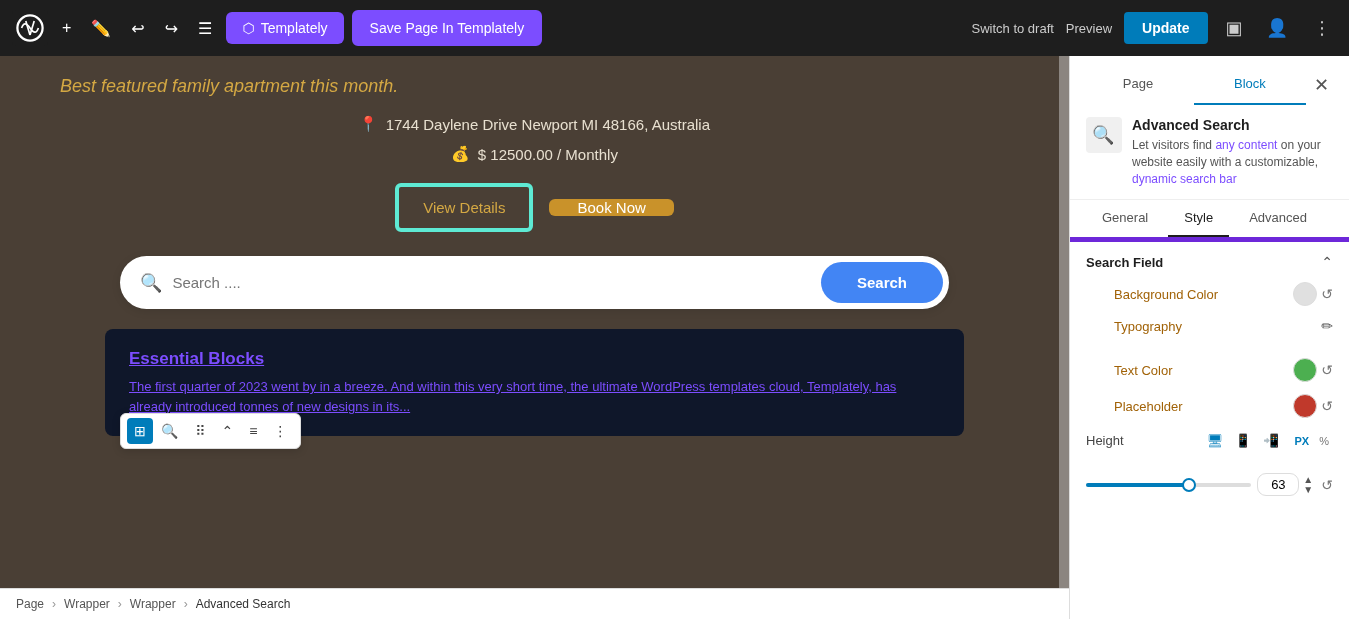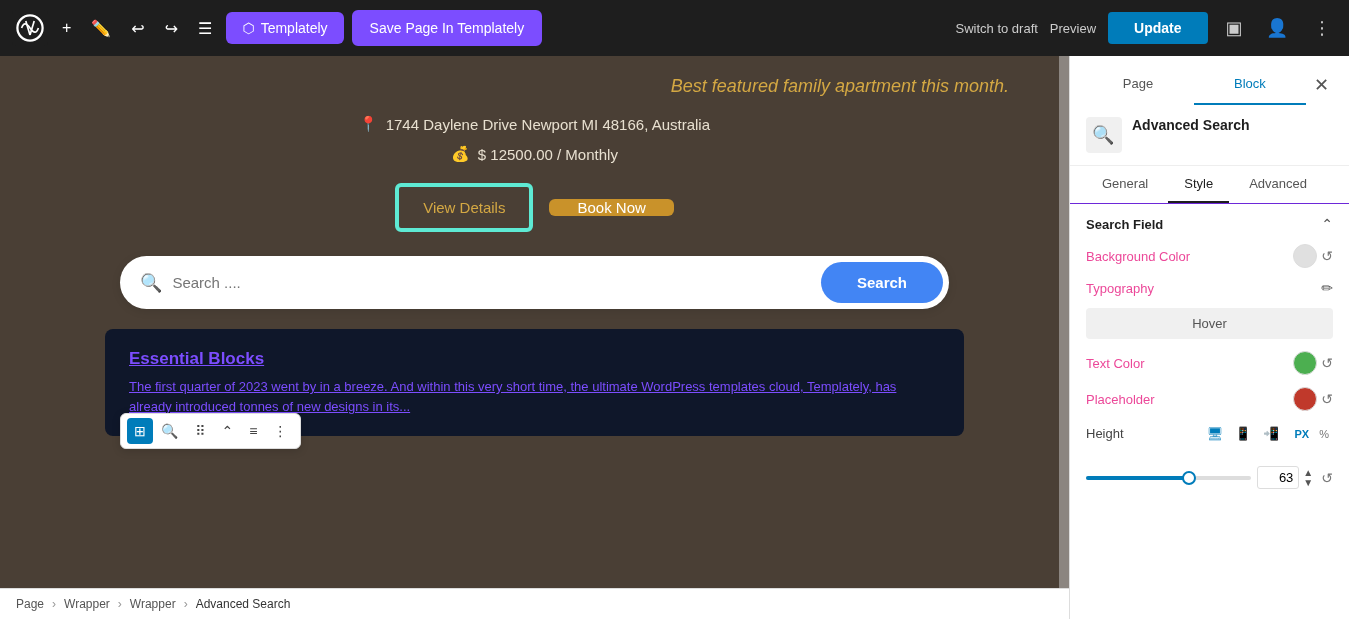--- a/index.html
+++ b/index.html
@@ -11,42 +11,42 @@
       background: #1e1e1e; display: flex; align-items: center; padding: 0 12px; gap: 8px; z-index: 100;
     }
     .wp-logo { width: 36px; height: 36px; background: #1e1e1e; border-radius: 4px; display: flex; align-items: center; justify-content: center; }
     .wp-logo svg { width: 28px; height: 28px; }
     .top-bar-btn { background: none; border: none; color: #fff; cursor: pointer; padding: 6px; border-radius: 4px; display: flex; align-items: center; justify-content: center; font-size: 16px; }
     .templately-btn { background: #7c4dff; color: #fff; border: none; border-radius: 6px; padding: 8px 16px; cursor: pointer; font-size: 14px; display: flex; align-items: center; gap: 6px; font-weight: 500; }
     .save-btn { background: #7c4dff; color: #fff; border: 2px solid #7c4dff; border-radius: 6px; padding: 8px 16px; cursor: pointer; font-size: 14px; font-weight: 500; }
     .top-bar-right { margin-left: auto; display: flex; align-items: center; gap: 12px; }
     .switch-draft-btn { background: none; border: none; color: #ccc; cursor: pointer; font-size: 13px; }
     .preview-btn { background: none; border: none; color: #ccc; cursor: pointer; font-size: 13px; }
-    .update-btn { background: #007cba; color: #fff; border: none; border-radius: 4px; padding: 8px 26px; cursor: pointer; font-size: 14px; font-weight: 600; }
+    .update-btn { background: #007cba; color: #fff; border: none; border-radius: 4px; padding: 8px 18px; cursor: pointer; font-size: 14px; font-weight: 600; }
     .icon-btn { background: none; border: none; color: #ccc; cursor: pointer; padding: 6px; border-radius: 4px; font-size: 18px; }
 
     
     .app { display: flex; width: 100%; height: 619px; }
 
     
     .canvas-area {
       flex: 1; background: #f9f9f9; margin-top: 56px; overflow: hidden; position: relative;
     }
     .canvas-content {
       background: #4a3f35; width: 100%; height: 100%; position: relative; overflow: hidden;
     }
 
     
     .property-panel {
       width: 280px; background: #fff; border-left: 1px solid #ddd; margin-top: 56px; display: flex; flex-direction: column; overflow: hidden; flex-shrink: 0;
     }
 
     
     .canvas-inner { padding: 20px 60px; position: relative; }
-    .featured-text { color: #d4a843; text-align: right; font-size: 18px; margin-bottom: 18px; font-style: italic; }
+    .featured-text { color: #d4a843; text-align: left; font-size: 18px; margin-bottom: 18px; font-style: italic; }
     .location-row { display: flex; align-items: center; justify-content: center; gap: 8px; color: #e8e0d0; font-size: 15px; margin-bottom: 12px; }
     .price-row { display: flex; align-items: center; justify-content: center; gap: 8px; color: #e8e0d0; font-size: 15px; margin-bottom: 20px; }
     .buttons-row { display: flex; align-items: center; justify-content: center; gap: 16px; margin-bottom: 24px; position: relative; }
     .btn-view-details { background: transparent; border: 4px solid #5eead4; color: #d4a843; border-radius: 6px; padding: 12px 24px; font-size: 15px; cursor: pointer; }
     .btn-book-now { background: #c9922a; color: #fff; border: none; border-radius: 6px; padding: 0 28px; font-size: 15px; cursor: pointer; }
 
     
     .block-toolbar {
       position: absolute; left: 60px; top: 230px; background: #fff; border-radius: 6px;
       border: 1px solid #ddd; display: flex; align-items: center; gap: 2px; padding: 4px 6px;
@@ -91,31 +91,31 @@
 
     .panel-header { display: flex; align-items: center; justify-content: space-between; padding: 8px 12px 0; }
 
     .block-info { display: flex; align-items: flex-start; gap: 10px; padding: 12px 16px; border-bottom: 1px solid #eee; }
     .block-icon { width: 36px; height: 36px; background: #f0f0f0; border-radius: 4px; display: flex; align-items: center; justify-content: center; flex-shrink: 0; font-size: 18px; color: #7c4dff; }
     .block-info-text { flex: 1; }
     .block-name { font-size: 14px; font-weight: 600; color: #1e1e1e; margin-bottom: 4px; }
     .block-desc { font-size: 12px; color: #555; line-height: 1.4; }
 
     
-    .style-tabs { display: flex; border-bottom: 1px solid #6d28d9; padding: 0 16px; gap: 4px; }
+    .style-tabs { display: flex; border-bottom: 5px solid #6d28d9; padding: 0 16px; gap: 4px; }
     .style-tab { padding: 10px 16px; font-size: 13px; cursor: pointer; color: #555; border-bottom: 2px solid transparent; }
     .style-tab.active { color: #1e1e1e; border-bottom: 2px solid #1e1e1e; font-weight: 500; }
 
     .panel-section { padding: 12px 16px; }
     .section-header { display: flex; align-items: center; justify-content: space-between; margin-bottom: 12px; }
     .section-title { font-size: 13px; font-weight: 600; color: #1e1e1e; }
     .section-toggle { background: none; border: none; cursor: pointer; color: #555; font-size: 14px; }
 
     .field-row { display: flex; align-items: center; justify-content: space-between; margin-bottom: 12px; }
-    .field-label { font-size: 13px; color: #ec4899; }
+    .field-label { font-size: 13px; color: #a16207; margin-left: 28px; }
     .field-control { display: flex; align-items: center; gap: 4px; }
     .color-circle { width: 24px; height: 24px; border-radius: 50%; border: 1px solid #ddd; cursor: pointer; flex-shrink: 0; }
     .refresh-btn { background: none; border: none; cursor: pointer; color: #777; font-size: 14px; }
     .edit-icon-btn { background: none; border: none; cursor: pointer; color: #555; font-size: 14px; }
 
     
     .state-toggle { display: flex; background: #f0f0f0; border-radius: 4px; overflow: hidden; margin-bottom: 12px; }
     .state-btn { flex: 1; padding: 8px 12px; font-size: 13px; cursor: pointer; border: none; background: none; color: #555; text-align: center; }
     .state-btn.active { background: #7c4dff; color: #fff; border-radius: 4px; }
 
@@ -127,21 +127,21 @@
     .device-btn.active { color: #007cba; }
     .unit-toggle { display: flex; gap: 2px; font-size: 11px; }
     .unit-btn { background: none; border: none; cursor: pointer; color: #777; padding: 2px 4px; font-size: 11px; }
     .unit-btn.active { color: #007cba; font-weight: 600; text-align: center; }
 
     .height-input-row { display: flex; align-items: center; gap: 6px; margin-bottom: 10px; }
     .height-slider { flex: 1; height: 4px; background: #ddd; border-radius: 2px; position: relative; cursor: pointer; }
     .height-slider-fill { height: 100%; background: #007cba; border-radius: 2px; width: 60%; }
     .height-slider-thumb { width: 14px; height: 14px; background: #fff; border: 2px solid #007cba; border-radius: 50%; position: absolute; top: -5px; left: 58%; }
     .height-number { display: flex; align-items: center; }
-    .height-input { width: 42px; border: 1px solid #ddd; border-radius: 3px; padding: 3px 5px; font-size: 13px; text-align: right; }
+    .height-input { width: 42px; border: 1px solid #ddd; border-radius: 9px; padding: 3px 5px; font-size: 13px; text-align: center; }
     .height-spinners { display: flex; flex-direction: column; margin-left: 2px; }
     .height-spinner { background: none; border: none; cursor: pointer; color: #555; font-size: 10px; padding: 0 2px; line-height: 1; }
     .height-reset { background: none; border: none; cursor: pointer; color: #777; font-size: 14px; }
   </style>
 </head>
 <body>
 
 <div class="top-bar">
   <div class="wp-logo">
     <svg viewBox="0 0 100 100" fill="white">
@@ -227,20 +227,23 @@
         <div class="panel-tab">Page</div>
         <div class="panel-tab active">Block</div>
       </div>
       <button class="close-btn">✕</button>
     </div>
 
     <div class="block-info">
       <div class="block-icon">🔍</div>
       <div class="block-info-text">
         <div class="block-name">Advanced Search</div>
+        <div class="block-desc">
+          Let visitors find <span style="color:#7c4dff">any content</span> on your website easily with a customizable, <span style="color:#7c4dff">dynamic search bar</span>
+        </div>
       </div>
     </div>
 
     <div class="style-tabs">
       <div class="style-tab">General</div>
       <div class="style-tab active">Style</div>
       <div class="style-tab">Advanced</div>
     </div>
 
     <div class="panel-section">
@@ -258,21 +261,20 @@
       </div>
 
       <div class="field-row">
         <span class="field-label">Typography</span>
         <div class="field-control">
           <button class="edit-icon-btn">✏</button>
         </div>
       </div>
 
       <div class="state-toggle">
-        <button class="state-btn">Hover</button>
       </div>
 
       <div class="field-row">
         <span class="field-label">Text Color</span>
         <div class="field-control">
           <div class="color-circle" style="background:#4caf50;"></div>
           <button class="refresh-btn">↺</button>
         </div>
       </div>
 

